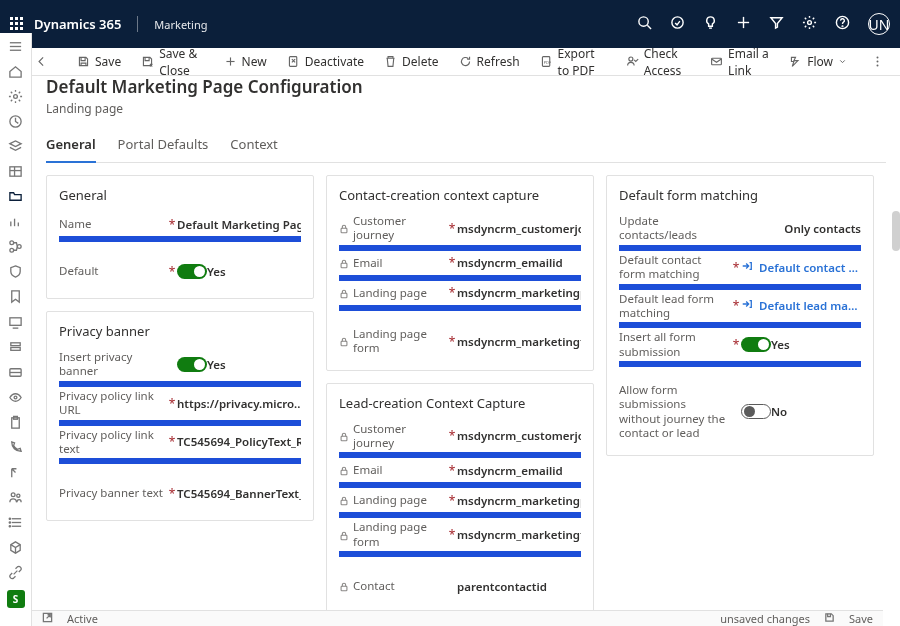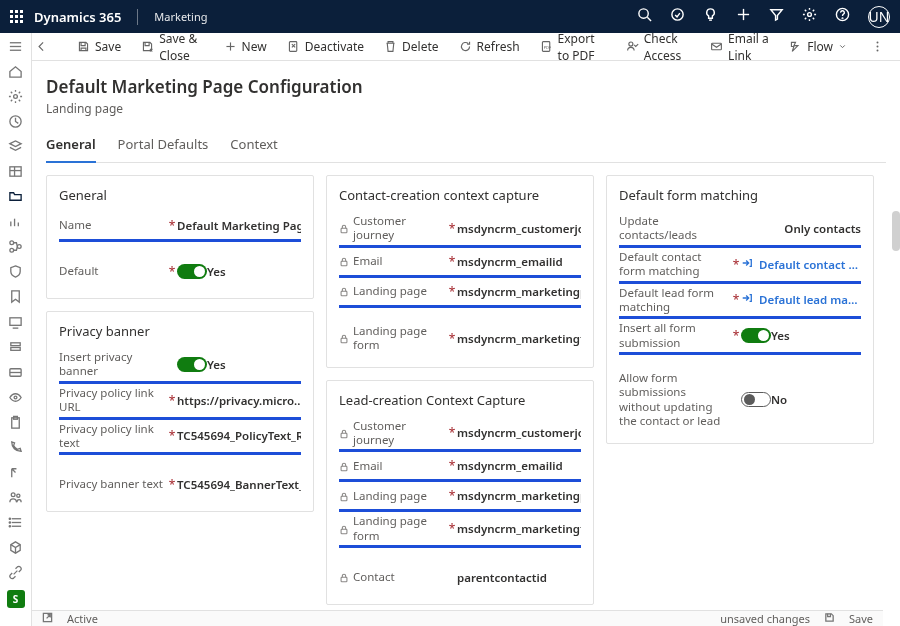--- a/index.html
+++ b/index.html
@@ -18,21 +18,21 @@
   body{
     font-family:"Segoe UI",system-ui,-apple-system,sans-serif;
     font-size:12px;
     color:var(--d365-text);
     background:var(--d365-bg);
     width:900px;height:626px;overflow:hidden;
     position:relative;
   }
   
   .topbar{
-    height:33px;background:var(--d365-navy);color:#fff;
+    height:48px;background:var(--d365-navy);color:#fff;
     display:flex;align-items:center;padding:0 10px;gap:10px;
   }
   .waffle{width:14px;height:14px;display:grid;grid-template-columns:repeat(3,3px);grid-template-rows:repeat(3,3px);gap:2px;}
   .waffle span{background:#fff;}
   .top-title{font-weight:600;font-size:13px;}
   .top-sep{width:1px;height:16px;background:rgba(255,255,255,.4);margin:0 6px;}
   .top-sub{font-size:11px;opacity:.9;}
   .top-spacer{flex:1;}
   .top-icons{display:flex;gap:18px;align-items:center;}
   .top-ico svg{width:15px;height:15px;fill:none;stroke:#fff;stroke-width:1.5;}
@@ -70,21 +70,21 @@
   .page-sub{font-size:12px;color:var(--d365-muted);margin-top:2px;}
   .tabs{display:flex;gap:22px;margin-top:12px;border-bottom:1px solid var(--d365-border);}
   .tab{padding:6px 0 8px 0;font-size:13px;color:var(--d365-muted);cursor:pointer;border-bottom:2px solid transparent;margin-bottom:-1px;}
   .tab.sel{color:var(--d365-text);border-bottom-color:var(--d365-link);font-weight:600;}
   
   .cards{display:flex;gap:12px;margin-top:12px;}
   .col{display:flex;flex-direction:column;gap:12px;}
   .col1{width:268px;} .col2{width:268px;} .col3{width:268px;}
   .card{border:1px solid var(--d365-border);border-radius:2px;padding:10px 12px 12px 12px;}
   .card-title{font-size:13px;font-weight:400;color:#323130;margin-bottom:8px;}
-  .field{display:flex;align-items:center;min-height:30px;border-bottom:3px solid #1d4ed8;padding:2px 0;}
+  .field{display:flex;align-items:center;min-height:30px;border-bottom:6px solid #1d4ed8;padding:2px 0;}
   .field:last-child{border-bottom:none;margin-top:14px;}
   .fld-label{width:108px;font-size:11.5px;color:var(--d365-muted);line-height:1.25;padding-right:4px;display:flex;align-items:center;gap:4px;}
   .lock{width:10px;height:10px;flex-shrink:0;}
   .lock svg{width:10px;height:10px;fill:none;stroke:#8a8886;stroke-width:1.3;}
   .req{color:var(--d365-red);font-size:12px;width:10px;text-align:center;}
   .fld-val{flex:1;font-size:11.5px;font-weight:600;color:#323130;overflow:hidden;text-overflow:ellipsis;white-space:nowrap;display:flex;align-items:center;gap:6px;}
   .link-ico svg{width:12px;height:12px;stroke:var(--d365-link);fill:none;stroke-width:1.5;}
   .fld-link{color:var(--d365-link);font-weight:600;cursor:pointer;overflow:hidden;text-overflow:ellipsis;white-space:nowrap;}
   
   .toggle{display:flex;align-items:center;}
@@ -626,21 +626,21 @@
           <div class="fld-label">Insert all form submission</div>
           <div class="req">*</div>
           <div class="fld-val">
             <div class="toggle">
               <div class="tog on"></div>
               <div class="tog-lbl">Yes</div>
             </div>
           </div>
         </div>
         <div class="field" style="min-height:54px;">
-          <div class="fld-label" style="width:112px;">Allow form submissions without updating the contact or lead</div>
+          <div class="fld-label" style="width:112px;">Allow form submissions without journey the contact or lead</div>
           <div class="req"></div>
           <div class="fld-val">
             <div class="toggle">
               <div class="tog off"></div>
               <div class="tog-lbl">No</div>
             </div>
           </div>
         </div>
       </div>
     </div>

